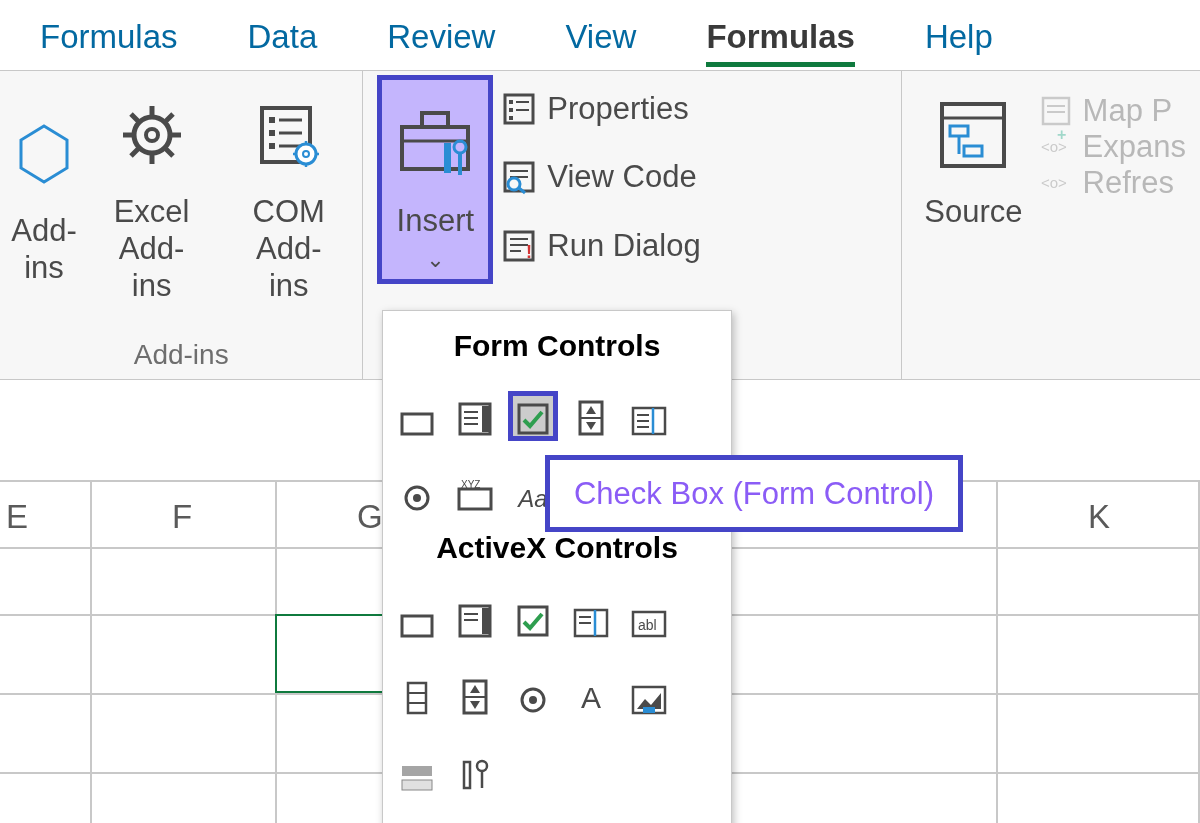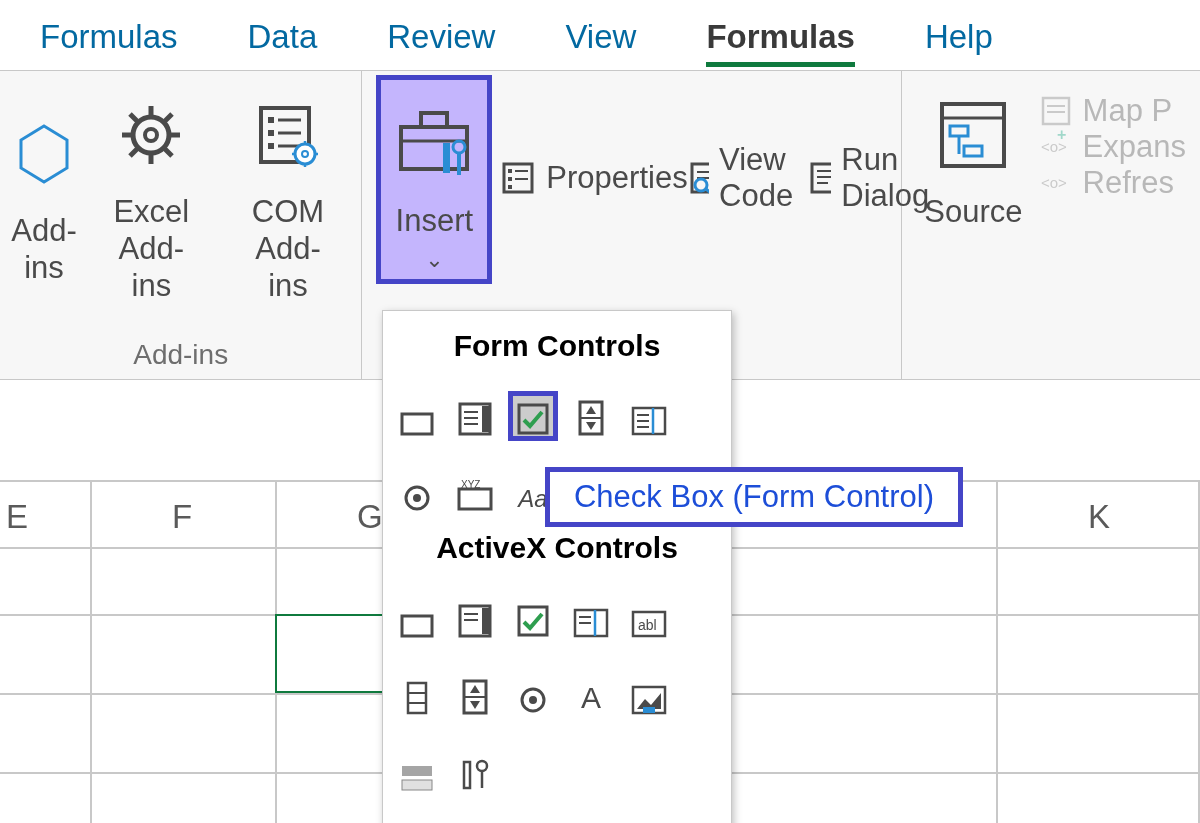--- a/index.html
+++ b/index.html
@@ -67,21 +67,21 @@
   .vbtn .iconbox { height: 100px; display:flex; align-items:center; justify-content:center;}
   .vbtn.disabled .label, .vbtn.disabled svg { opacity: 0.45; }
   .insert-btn {
     background: #c4b5fd;
     border: 5px solid #4545c7;
     padding: 6px 10px;
   }
   .chevron { font-size: 22px; color:#4a4a4a; margin-top:8px;}
   .side-list {
     display: flex;
-    flex-direction: row;
+    flex-direction: column;
     justify-content: space-around;
     height: 205px;
     margin-left: 8px;
   }
   .side-item { display:flex; align-items:center; gap:10px; font-size: 31px; color:#4a4a4a; cursor:pointer;}
   .xml-list { display:flex; flex-direction:column; margin-left:8px; padding-top:12px;}
   .xml-item { display:flex; align-items:center; gap:10px; font-size:31px; color:#b8b8b8;}
   .addins-row { display:flex; gap:18px; }
   
   
@@ -104,25 +104,25 @@
     z-index: 20;
     padding: 18px 14px;
   }
   .dd-title { font-size: 30px; font-weight: 700; text-align:center; margin-bottom:14px;}
   .dd-grid { display:flex; flex-wrap:wrap; gap:18px 18px; justify-content:flex-start; padding:0 0 18px 0;}
   .dd-item { width:40px; height:40px; display:flex; align-items:flex-end; justify-content:center; cursor:pointer;margin-top:19px;}
   .dd-item.hl { background:#cccccc; outline:5px solid #4545c7;}
   
   .tooltip {
     position:absolute;
-    top:156px; left:162px;
-    width:418px; height:60px;
+    top:144px; left:162px;
+    width:418px; height:77px;
     background:#ffffff;
     border:5px solid #4545c7;
-    font-size:31px; color:#1d4ed8;
+    font-size:31px; color:#8b5cf6;
     display:flex; align-items:center; justify-content:center;
     z-index:30;
   }
 </style>
 </head>
 <body>
 
 <div class="ribbon-tabs">
   <div class="ribbon-tab">Formulas</div>
   <div class="ribbon-tab">Data</div>

